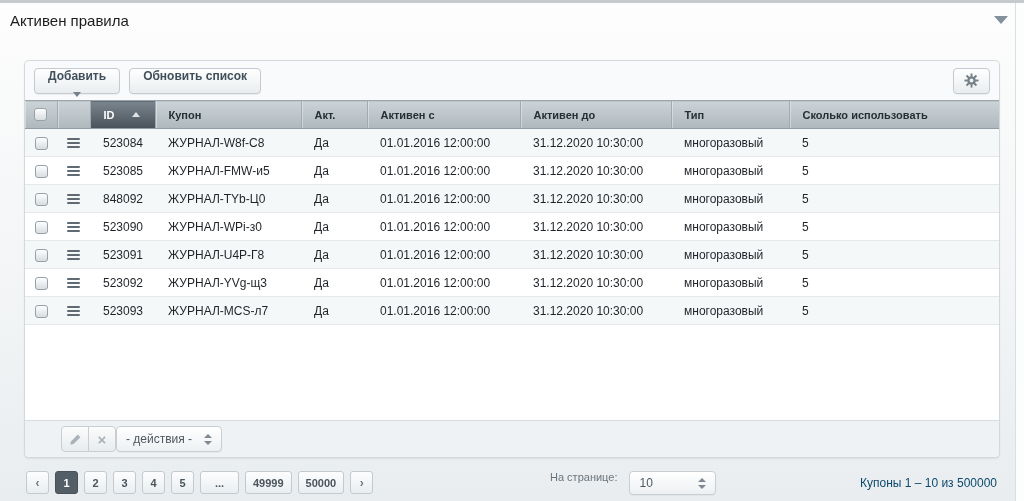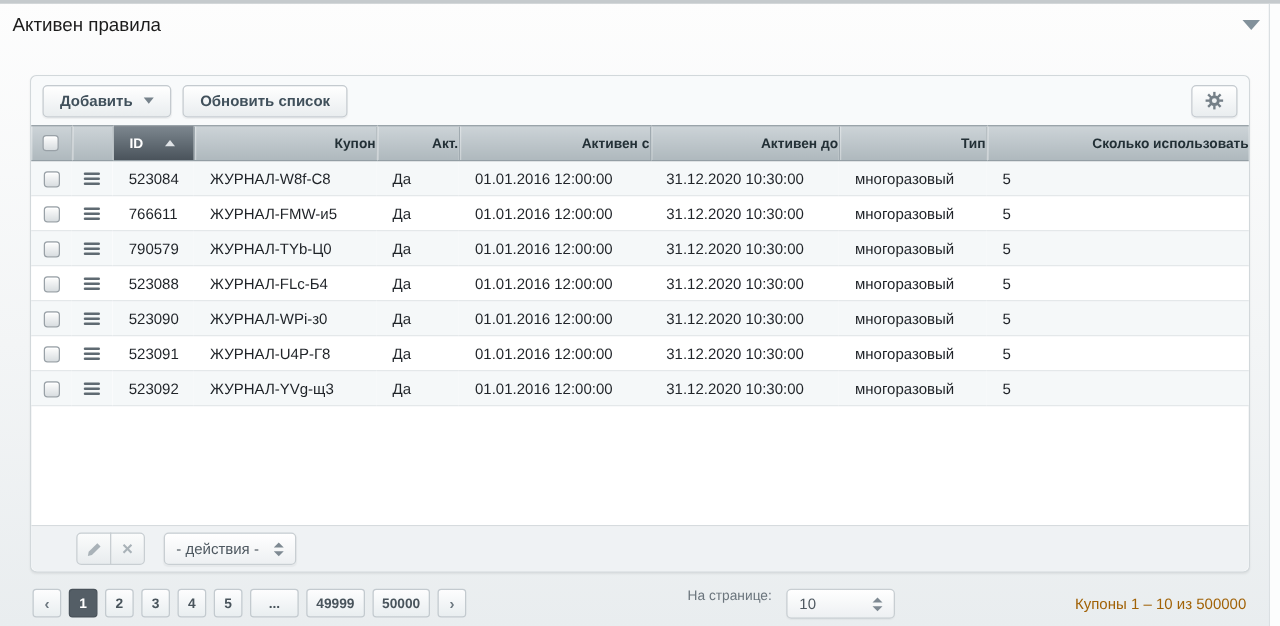--- a/index.html
+++ b/index.html
@@ -22,30 +22,30 @@
   
   .panel { position:absolute; left:24px; top:57px; width:976px; height:398px;
     background:#fff; border:1px solid #d2d8db; border-radius:5px;
     box-shadow:0 1px 2px rgba(0,0,0,.07); }
 
   .panel-toolbar { height:39px; background:#f8fafb; border-radius:5px 5px 0 0;
     display:flex; align-items:center; padding:0 9px; gap:9px; }
   .btn { height:26px; padding:0 13px; border:1px solid #c4cacf; border-radius:4px;
     background:linear-gradient(#ffffff, #e9edef); color:#40505b; font-weight:bold;
     font-size:12px; font-family:inherit; display:inline-flex; align-items:center; gap:9px;
-    box-shadow:0 1px 1px rgba(0,0,0,.05); cursor:pointer; }
+    box-shadow:0 1px 1px rgba(0,0,0,.05); cursor:pointer;flex-direction:column; }
   .caret-down { width:0; height:0; border-left:4px solid transparent;
     border-right:4px solid transparent; border-top:5px solid #76828b; }
   .btn-gear { margin-left:auto; width:37px; justify-content:center; padding:0; }
 
   
   table.grid { width:974px; border-collapse:collapse; table-layout:fixed;
     font-size:12px; color:#1f2328; }
   thead th { height:28px; background:linear-gradient(#ccd3d7, #aeb8bd);
-    font-size:11px; font-weight:bold; color:#233036; text-align:right;
+    font-size:11px; font-weight:bold; color:#233036; text-align:left;
     padding:0 0 0 13px; border-top:1px solid #9aa4aa; border-bottom:1px solid #939ea4;
     border-left:1px solid #a0aab0; box-shadow:inset 1px 0 0 rgba(255,255,255,.35);
     white-space:nowrap; overflow:hidden; cursor:pointer; }
   thead th:first-child { border-left:none; }
   thead th.c-center { text-align:center; padding:0; }
   thead th.sorted { background:linear-gradient(#7b858d, #49525a); color:#fff;
     box-shadow:none; }
   .th-flex { display:flex; align-items:center; }
   .sort-arrow { width:0; height:0; margin-left:17px;
     border-left:4px solid transparent; border-right:4px solid transparent;
@@ -70,41 +70,41 @@
   .edit-btn { width:28px; height:26px; border:1px solid #c8ced2;
     background:linear-gradient(#fbfcfc, #e8ecee); display:inline-flex; align-items:center;
     justify-content:center; color:#a9b2b8; font-size:15px; font-weight:bold; cursor:pointer; }
   .edit-btn:first-child { border-radius:4px 0 0 4px; }
   .edit-btn:last-child { border-radius:0 4px 4px 0; margin-left:-1px; }
 
   .fake-select { height:26px; border:1px solid #c8ced2; border-radius:4px;
     background:linear-gradient(#ffffff, #edf0f2); display:inline-flex; align-items:center;
     padding:0 9px; font-size:12px; color:#4e5860; gap:12px; cursor:pointer;
     box-shadow:0 1px 1px rgba(0,0,0,.04); }
-  .actions-select { margin-left:15px; }
+  .actions-select { }
   .stepper { display:flex; flex-direction:column; gap:3px; }
   .stepper .up { width:0; height:0; border-left:4px solid transparent;
     border-right:4px solid transparent; border-bottom:4px solid #7e8992; }
   .stepper .down { width:0; height:0; border-left:4px solid transparent;
     border-right:4px solid transparent; border-top:4px solid #7e8992; }
 
   
   .pager { position:absolute; left:24px; top:468px; width:976px; height:26px; }
   .page-buttons { position:absolute; left:2px; top:0; display:flex; gap:6px; }
   .pbtn { min-width:23px; height:23px; border:1px solid #c3cacf; border-radius:3px;
     background:linear-gradient(#fdfdfe, #e9eef0); color:#49545c; font-size:11px;
     font-weight:bold; font-family:inherit; display:inline-flex; align-items:center;
     justify-content:center; padding:0 7px; cursor:pointer; }
   .pbtn.active { background:#545e66; border-color:#49525a; color:#fff; }
   .pbtn.dots { min-width:39px; }
   .pbtn.nav { color:#6d7880; font-size:12px; }
   .per-page { position:absolute; left:526px; top:0; display:flex; align-items:flex-start;
     gap:12px; font-size:11px; color:#6b757d; }
   .per-page .fake-select { height:24px;gap:45px; }
-  .summary { position:absolute; right:3px; top:5px; font-size:12px; color:#a16207; }
+  .summary { position:absolute; right:3px; top:5px; font-size:12px; color:#0c4a6e; }
 </style>
 </head>
 <body>
 
 <div class="right-strip"></div>
 
 <div class="page-title">Активен правила</div>
 <div class="collapse-arrow"></div>
 
 <div class="panel">
@@ -183,52 +183,37 @@
       <td>многоразовый</td>
       <td>5</td>
     </tr>
         <tr>
       <td class="c-center">
         <span class="checkbox"></span>
       </td>
       <td class="c-center">
         <span class="hamburger"><i></i><i></i><i></i></span>
       </td>
-      <td>766611</td>
+      <td>523085</td>
       <td>ЖУРНАЛ-FMW-и5</td>
       <td>Да</td>
       <td>01.01.2016 12:00:00</td>
       <td>31.12.2020 10:30:00</td>
       <td>многоразовый</td>
       <td>5</td>
     </tr>
         <tr>
       <td class="c-center">
         <span class="checkbox"></span>
       </td>
       <td class="c-center">
         <span class="hamburger"><i></i><i></i><i></i></span>
       </td>
-      <td>790579</td>
+      <td>848092</td>
       <td>ЖУРНАЛ-TYb-Ц0</td>
-      <td>Да</td>
-      <td>01.01.2016 12:00:00</td>
-      <td>31.12.2020 10:30:00</td>
-      <td>многоразовый</td>
-      <td>5</td>
-    </tr>
-        <tr>
-      <td class="c-center">
-        <span class="checkbox"></span>
-      </td>
-      <td class="c-center">
-        <span class="hamburger"><i></i><i></i><i></i></span>
-      </td>
-      <td>523088</td>
-      <td>ЖУРНАЛ-FLc-Б4</td>
       <td>Да</td>
       <td>01.01.2016 12:00:00</td>
       <td>31.12.2020 10:30:00</td>
       <td>многоразовый</td>
       <td>5</td>
     </tr>
         <tr>
       <td class="c-center">
         <span class="checkbox"></span>
       </td>
@@ -260,20 +245,35 @@
     </tr>
         <tr>
       <td class="c-center">
         <span class="checkbox"></span>
       </td>
       <td class="c-center">
         <span class="hamburger"><i></i><i></i><i></i></span>
       </td>
       <td>523092</td>
       <td>ЖУРНАЛ-YVg-щ3</td>
+      <td>Да</td>
+      <td>01.01.2016 12:00:00</td>
+      <td>31.12.2020 10:30:00</td>
+      <td>многоразовый</td>
+      <td>5</td>
+    </tr>
+        <tr>
+      <td class="c-center">
+        <span class="checkbox"></span>
+      </td>
+      <td class="c-center">
+        <span class="hamburger"><i></i><i></i><i></i></span>
+      </td>
+      <td>523093</td>
+      <td>ЖУРНАЛ-MCS-л7</td>
       <td>Да</td>
       <td>01.01.2016 12:00:00</td>
       <td>31.12.2020 10:30:00</td>
       <td>многоразовый</td>
       <td>5</td>
     </tr>
       </tbody>
   </table>
 
   <div class="panel-footer">

